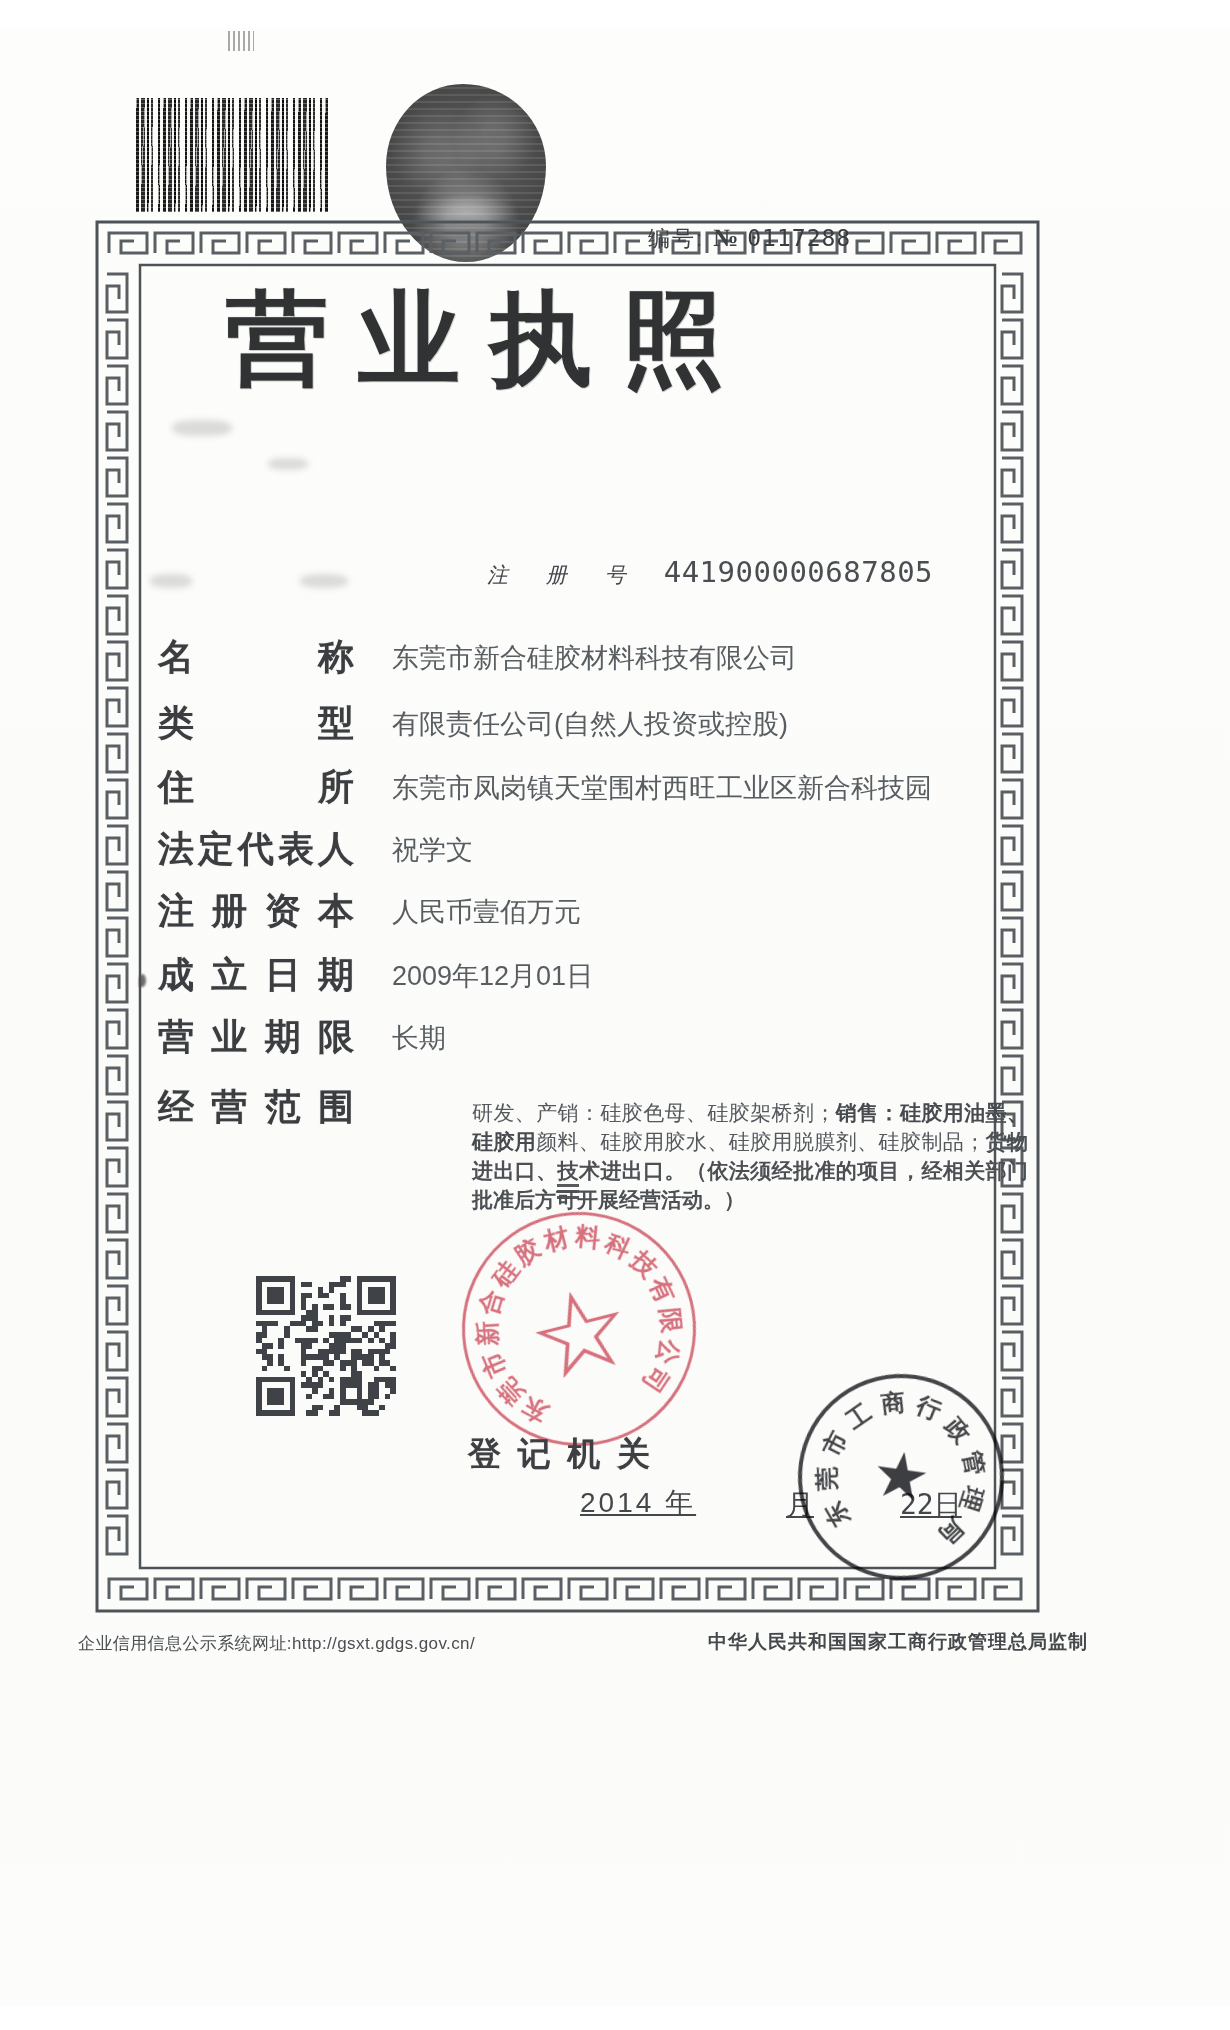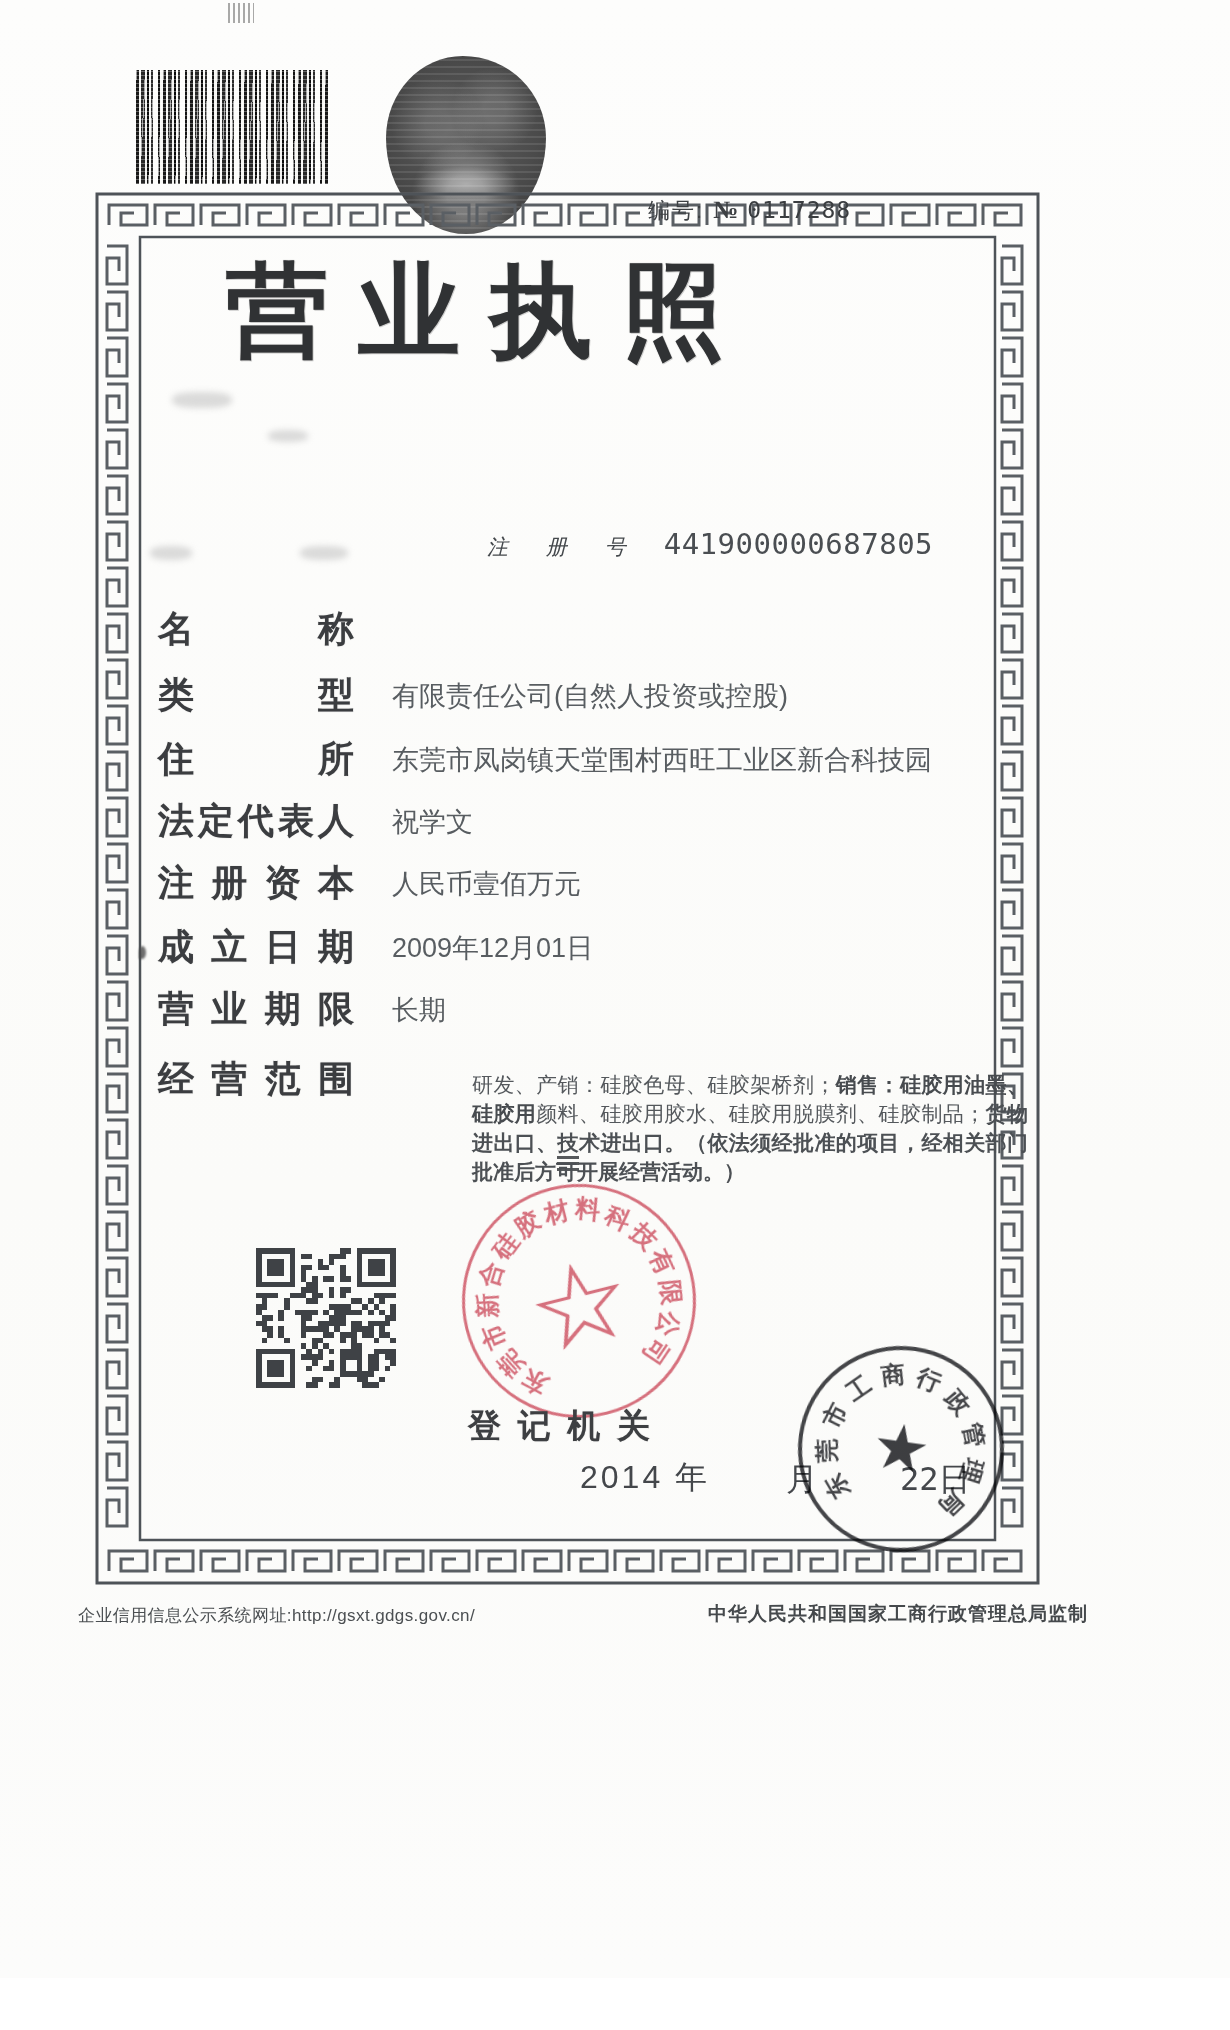--- a/index.html
+++ b/index.html
@@ -1,17 +1,17 @@
 <!DOCTYPE html>
 <html><head>
 <meta charset="utf-8">
 <style>
   html,body{margin:0;padding:0;background:#ffffff;}
   .page{position:relative;width:1230px;height:1978px;background:linear-gradient(180deg,#fdfdfc 0%,#fbfbf9 60%,#fcfcfb 100%);overflow:hidden;
-        font-family:"Liberation Sans","DejaVu Sans",sans-serif;color:#3c3e40;}
+        font-family:"Liberation Sans","DejaVu Sans",sans-serif;color:#3c3e40;margin-top:28px;}
 
   
   .artifact{position:absolute;pointer-events:none;}
   .top-mark{left:228px;top:3px;width:26px;height:20px;
     background:repeating-linear-gradient(90deg,#8d8d8d 0 2px,transparent 2px 5px);
     filter:blur(.6px);opacity:.75;}
   .smudge{background:#b9b9b9;filter:blur(3px);opacity:.5;border-radius:40%;}
   .a1{left:172px;top:392px;width:60px;height:16px;}
   .a2{left:268px;top:430px;width:40px;height:12px;}
   .a3{left:150px;top:546px;width:42px;height:14px;}
@@ -81,21 +81,21 @@
   .star-outline{position:absolute;left:50%;top:54%;transform:translate(-50%,-54%);font-size:112px;font-weight:400;
     color:#cf4a5c;text-shadow:0 0 1px #cf4a5c;}
   .stamp-black{left:798px;top:1346px;width:198px;height:198px;border:4px solid #2b2c30;color:#2b2c30;
     opacity:.88;transform:rotate(8deg);filter:blur(.3px);}
   .stamp-black .ring-char{font-size:24px;}
   .star-filled{position:absolute;left:50%;top:50%;transform:translate(-50%,-52%);font-size:64px;color:#232428;}
 
   
   .registrar{position:absolute;left:468px;top:1404px;width:182px;display:flex;justify-content:space-between;
     font-size:33px;font-weight:700;color:#3d3f42;text-shadow:0 0 1px rgba(80,80,80,.4);}
-  .date-part{position:absolute;font-size:32px;color:#44474b;font-family:"DejaVu Sans Mono","Liberation Mono",monospace;}
+  .date-part{position:absolute;font-size:28px;color:#44474b;font-family:"DejaVu Sans Mono","Liberation Mono",monospace;text-decoration:underline;}
   .date-year{left:580px;top:1456px;font-family:"Liberation Sans","DejaVu Sans",sans-serif;letter-spacing:3px;}
   .date-month{left:786px;top:1458px;}
   .date-day{left:900px;top:1458px;}
 
   
   .footer-left{position:absolute;left:78px;top:1604px;font-size:17px;color:#4b4f52;letter-spacing:.4px;}
   .footer-right{position:absolute;left:708px;top:1601px;font-size:19px;font-weight:600;color:#45494c;letter-spacing:1px;text-align:right;}
 </style>
 </head>
 <body>
@@ -225,20 +225,21 @@
   <div class="regno">
     <span class="regno-label">注 册 号</span>
     <span class="regno-digits">441900000687805</span>
   </div>
 
   <div class="row r0">
     <div class="row-label spread">
         <span>名</span>
         <span>称</span>
       </div>
+    <div class="row-value">东莞市新合硅胶材料科技有限公司</div>
   </div>
   <div class="row r1">
     <div class="row-label spread">
         <span>类</span>
         <span>型</span>
       </div>
     <div class="row-value">有限责任公司(自然人投资或控股)</div>
   </div>
   <div class="row r2">
     <div class="row-label spread">

